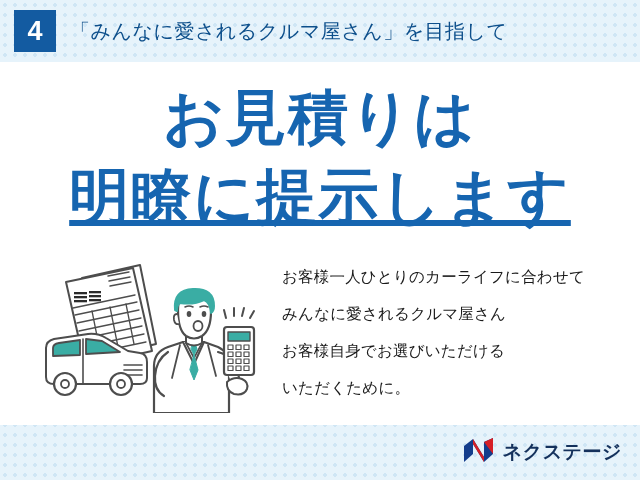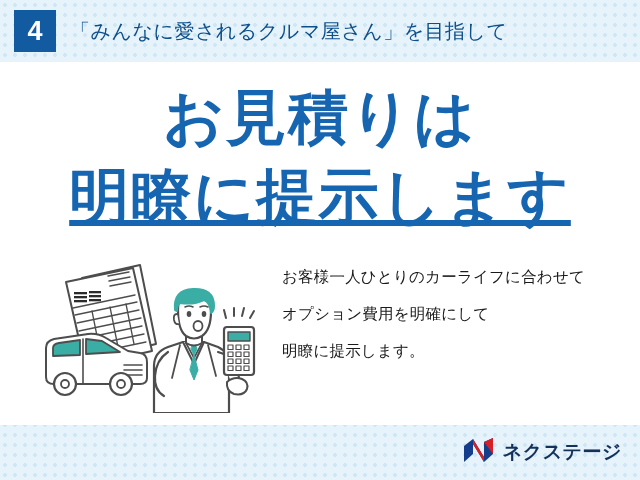--- a/index.html
+++ b/index.html
@@ -188,22 +188,23 @@
           <line x1="206" y1="68" x2="206" y2="60"></line>
           <line x1="214" y1="68" x2="216" y2="60"></line>
           <line x1="222" y1="70" x2="226" y2="63"></line>
         </g>
       </g>
     </svg>
   </div>
 
   <div id="body-copy">
     <p>お客様一人ひとりのカーライフに合わせて</p>
-    <p>オプション費用を明確にして</p>
-    <p>明瞭に提示します。</p>
+    <p>みんなに愛されるクルマ屋さん</p>
+    <p>お客様自身でお選びいただける</p>
+    <p>いただくために。</p>
   </div>
 </div>
 
 <div id="footer">
   <div id="logo">
     <span>
       <svg width="34" height="26" viewBox="0 0 34 26" xmlns="http://www.w3.org/2000/svg">
         <path d="M2 25 L2 9 L11 2 L11 17 Z" fill="#143d8c"></path>
         <path d="M11 2 L22 20 L22 5 L31 1 L31 17 L22 25 L11 7 Z" fill="#143d8c"></path>
         <path d="M22 5 L31 1 L31 17 Z" fill="#d61f26"></path>

